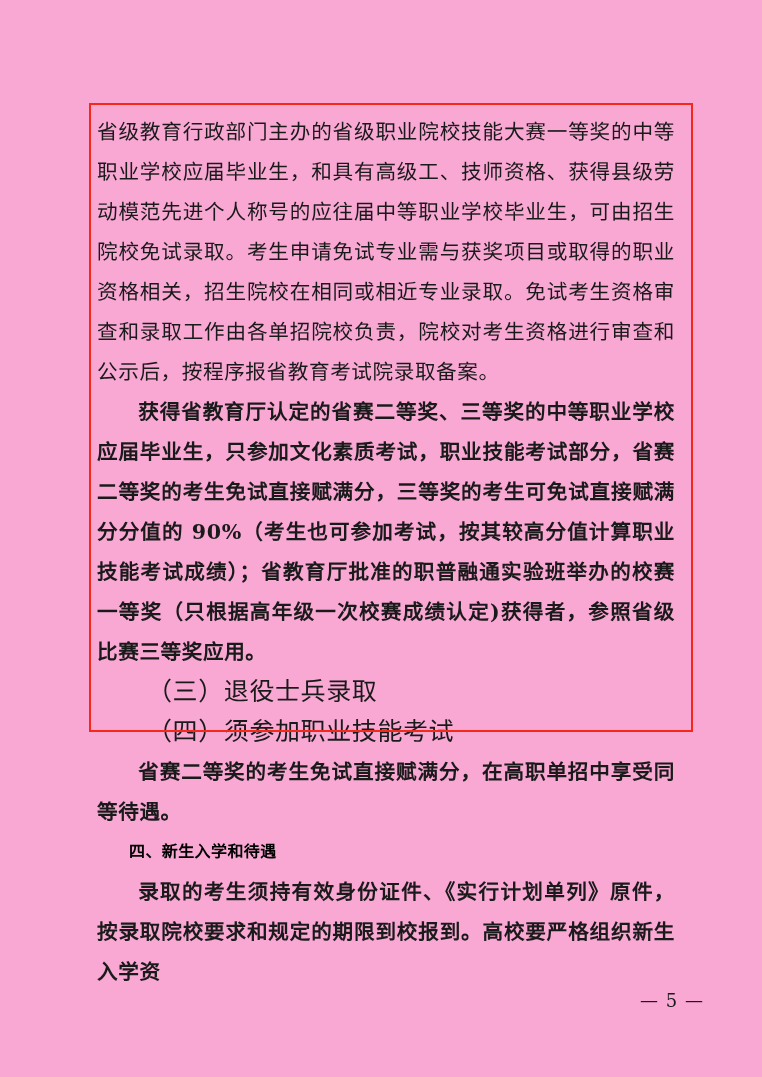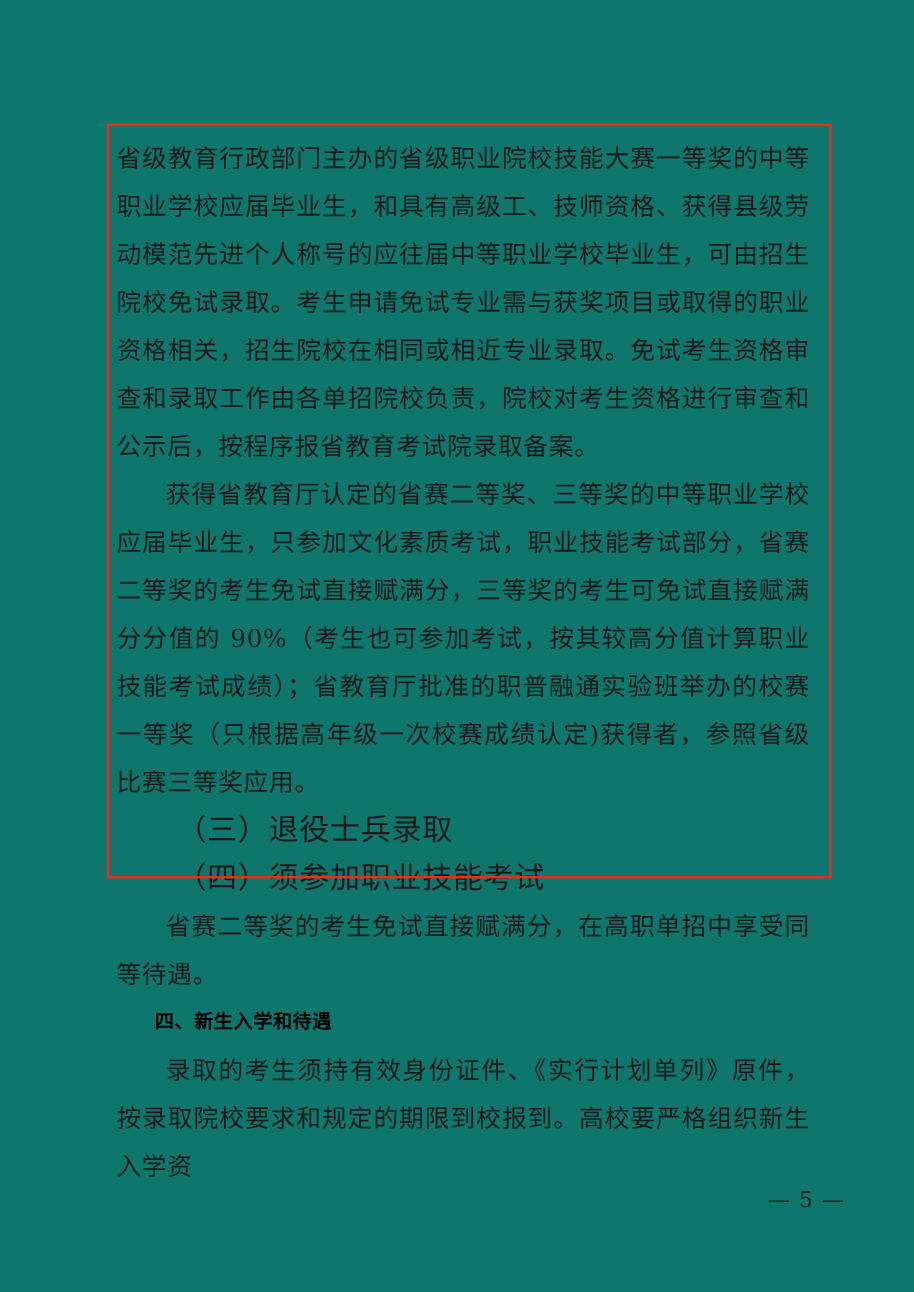--- a/index.html
+++ b/index.html
@@ -14,21 +14,21 @@
     position: relative;
     overflow: hidden;
     font-family: "DejaVu Serif", "Liberation Serif", serif;
     color: #111111;
   }
 
   
   .page {
     position: absolute;
     inset: 0;
-    background: #0f766e;
+    background: #f9a8d4;
   }
 
   
   .annotation-box {
     position: absolute;
     left: 89px;
     top: 103px;
     width: 604px;
     height: 629px;
     border: 2.5px solid #f4291a;
@@ -51,20 +51,21 @@
     font-size: 20.6px;
     line-height: 40px;
     text-align: justify;
     text-justify: inter-ideograph;
     letter-spacing: 0.6px;
     font-weight: 400;
     color: #1a1a1a;
   }
   .para.indent {
     text-indent: 2em;
+    font-weight: bold;
   }
   .para.flush {
     text-indent: 0;
   }
 
   .subheading {
     margin: 0;
     font-size: 25px;
     line-height: 40px;
     text-indent: 2em;

